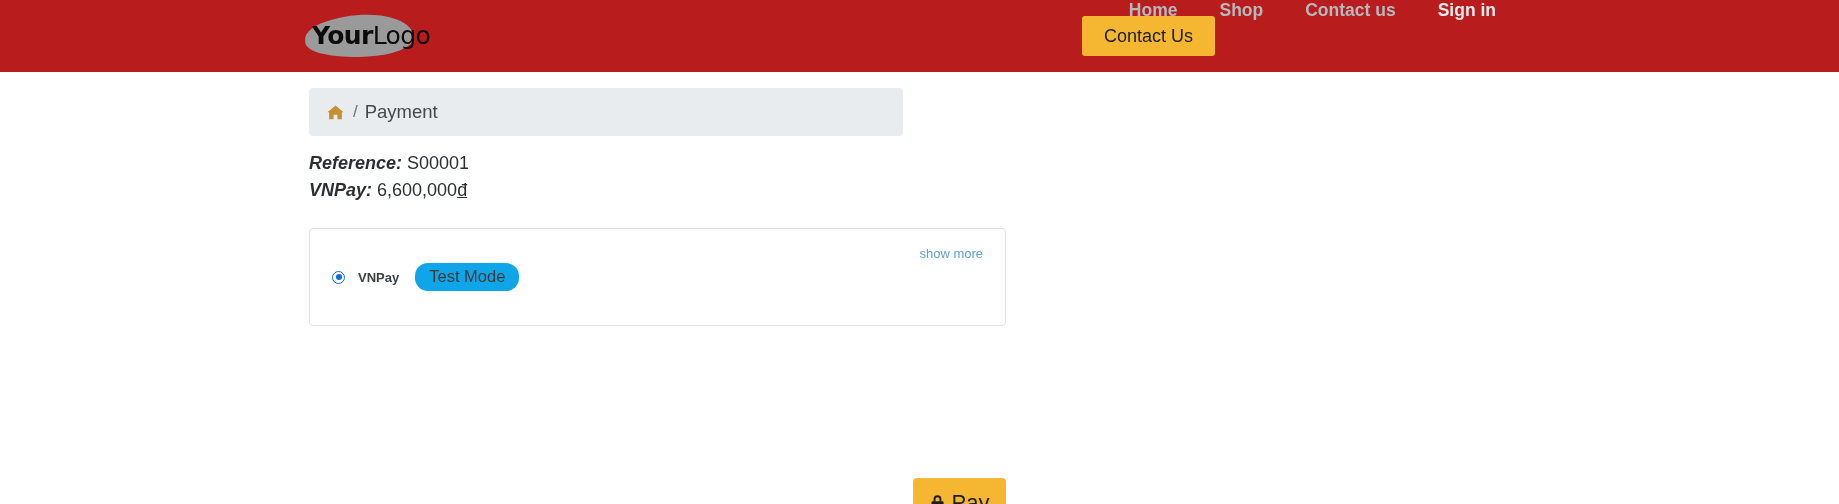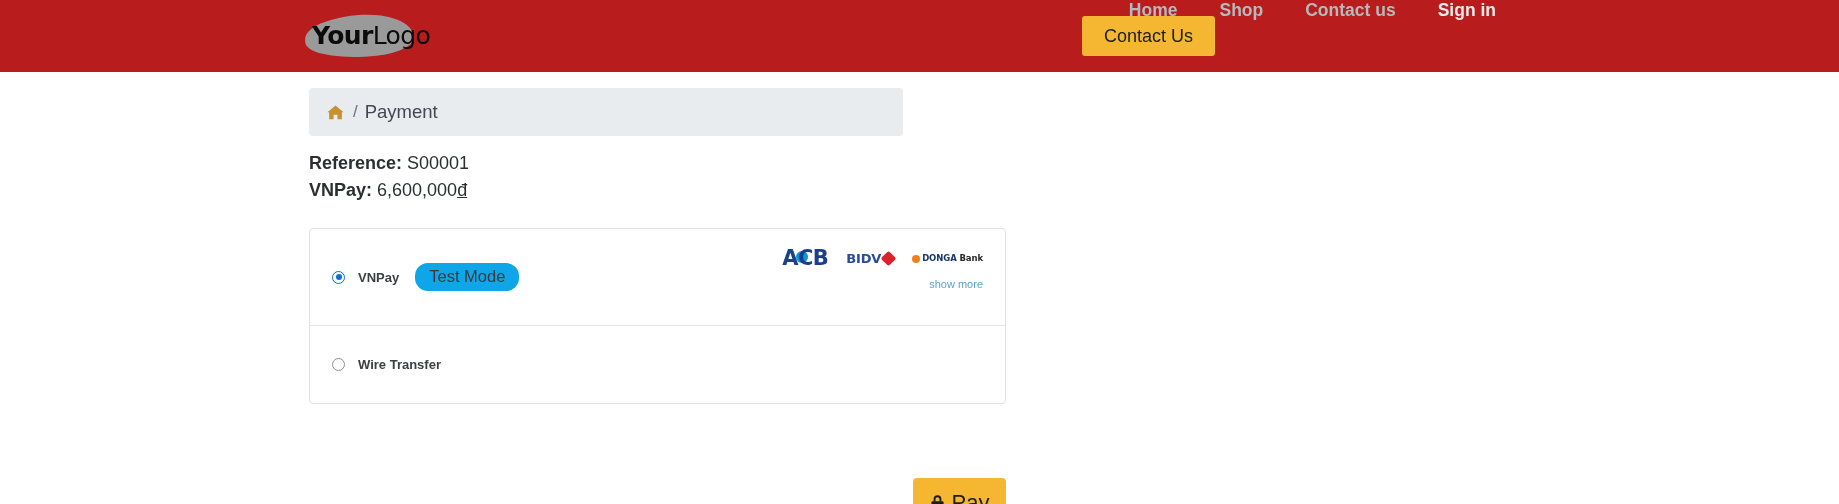--- a/index.html
+++ b/index.html
@@ -118,21 +118,21 @@
     font-size: 18.5px;
   }
 
   .meta {
     position: absolute;
     left: 309px; top: 78px;
     font-size: 18px;
     color: #2b2f33;
     line-height: 27px;
   }
-  .meta .k { font-weight: 700; }
+  .meta .k { font-weight: 700; font-style: italic; }
   .meta .v { font-weight: 400; }
   .meta-row { white-space: nowrap; }
   .dong { text-decoration: underline; }
 
   
   .pm-card {
     position: absolute;
     left: 309px; top: 156px;
     width: 697px;
     border: 1px solid #dfe3e6;
@@ -196,23 +196,23 @@
   }
   .bank-logos {
     display: flex;
     align-items: center;
     justify-content: flex-end;
     gap: 18px;
     height: 26px;
   }
   .show-more {
     display: block;
-    margin-top: 7px;
+    margin-top: 1px;
     color: #5ba3d0;
-    font-size: 11px;
+    font-size: 13px;
     text-decoration: none;
     cursor: pointer;
   }
 
   
   .logo-acb {
     font-family: "DejaVu Sans", sans-serif;
     font-weight: 700;
     font-size: 21px;
     color: #1b3f8f;
@@ -331,42 +331,24 @@
   </div>
 
   <div class="pm-card">
 
     <div class="pm-row">
       <span class="radio on"></span>
       <span class="pm-name">VNPay</span>
       <span class="badge-test">Test Mode</span>
 
       <div class="banks">
-        <div class="bank-logos">
-          <span class="logo-acb">
-            <span class="dot"></span>
-            <span class="ltr">ACB</span>
-          </span>
-          <span class="logo-bidv">
-            <span class="txt">BIDV</span>
-            <span class="mark"></span>
-          </span>
-          <span class="logo-donga">
-            <span class="mark"></span>
-            <span class="txt">DONGA <span class="bk">Bank</span></span>
-          </span>
-        </div>
         <a class="show-more" href="#">show more</a>
       </div>
     </div>
 
-    <div class="pm-row two">
-      <span class="radio"></span>
-      <span class="pm-name">Wire Transfer</span>
-    </div>
 
   </div>
 
   <button class="btn-pay">
     <span>
       <svg class="lock" width="15" height="18" viewBox="0 0 15 18" aria-hidden="true">
         <path d="M3.6 7.6 V5.2 a3.9 3.9 0 0 1 7.8 0 V7.6 h-1.9 V5.2 a2 2 0 0 0 -4 0 V7.6 Z" fill="#1d1d1d"></path>
         <rect x="1.4" y="7.3" width="12.2" height="9.6" rx="1.4" fill="#1d1d1d"></rect>
       </svg>
     </span>

